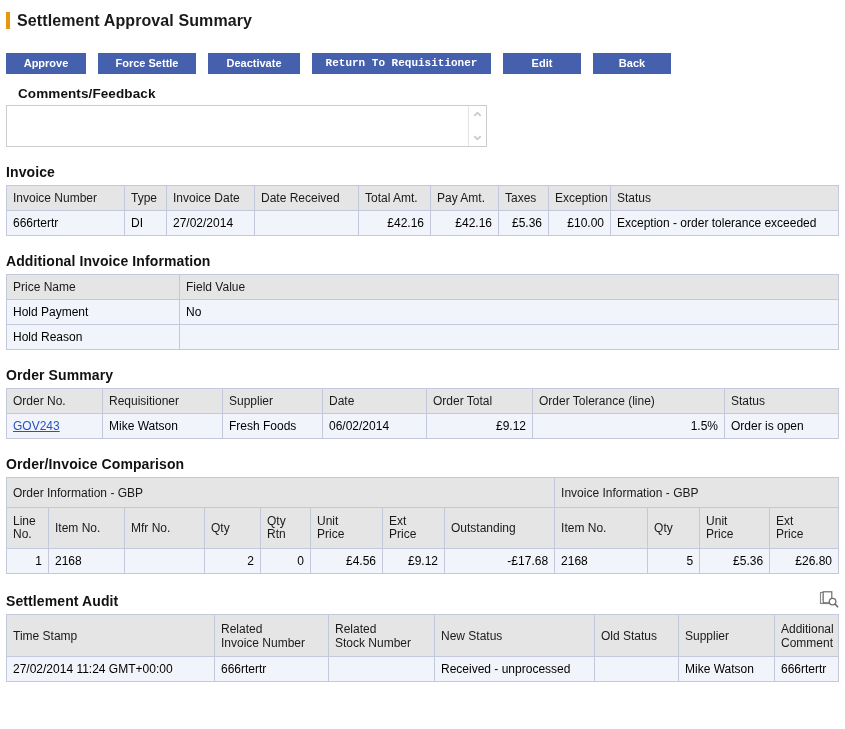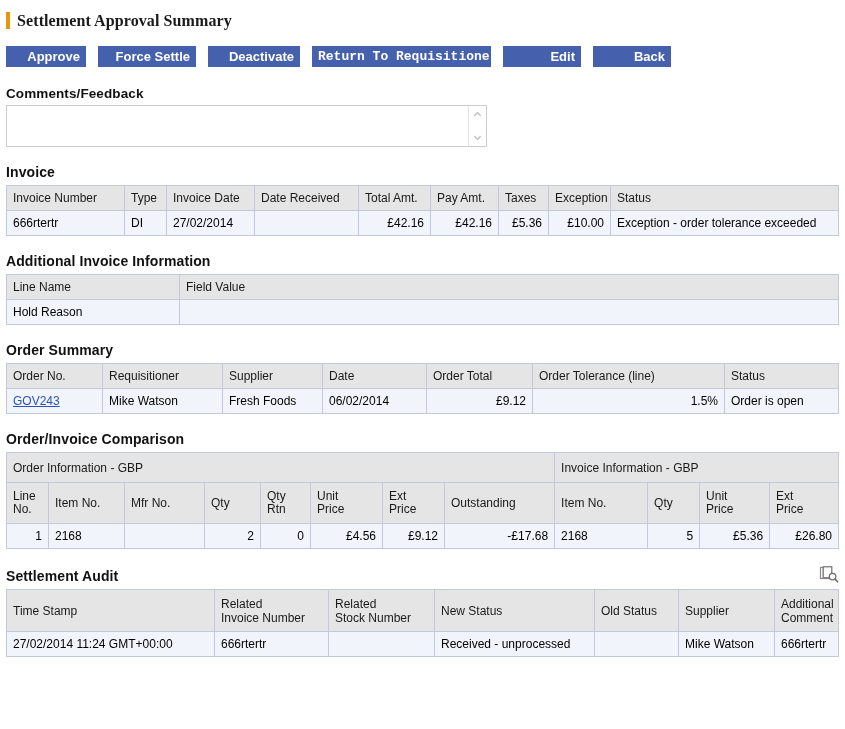--- a/index.html
+++ b/index.html
@@ -34,62 +34,62 @@
     background: #e8960c;
     margin-right: 7px;
     flex: 0 0 auto;
   }
   .page-title {
     font-size: 16px;
     font-weight: bold;
     letter-spacing: 0.1px;
     color: #1a1a1a;
     line-height: 17px;
-    font-family: Liberation Serif, serif;
   }
 
   
   .button-bar {
     display: flex;
     align-items: flex-start;
     margin-top: 14px;
     height: 22px;
   }
   .btn {
     background: #4560ad;
     color: #ffffff;
-    font-size: 13px;
+    font-size: 11px;
     font-weight: bold;
     border: none;
     height: 21px;
     line-height: 21px;
-    text-align: right;
+    text-align: center;
     margin-right: 12px;
     padding: 0 6px;
     box-sizing: border-box;
     cursor: pointer;
     font-family: "Liberation Sans", sans-serif;
     white-space: nowrap;
     display: inline-block;
+    margin-top: 7px;
   }
   .btn:last-child { margin-right: 0; }
   .btn-approve      { width: 80px; }
   .btn-force        { width: 98px; }
   .btn-deactivate   { width: 92px; }
   .btn-return-req   { width: 179px; font-family: Liberation Mono, monospace; }
   .btn-return-inv   { width: 145px; }
   .btn-edit         { width: 78px; }
   .btn-back         { width: 78px; }
 
   
   .section-label {
     font-size: 13.5px;
     font-weight: bold;
     color: #111111;
-    margin: 18px 0 4px 0;
+    margin: 18px 0 4px 12px;
     letter-spacing: 0.1px;
   }
   .comments-wrap {
     position: relative;
     width: 481px;
     height: 42px;
     border: 1px solid #cccccc;
     background: #ffffff;
     box-sizing: border-box;
   }
@@ -280,25 +280,29 @@
   </table>
 
   <h2 class="sect">Additional Invoice Information</h2>
   <table class="grid">
     <colgroup>
         <col style="width:173px">
         <col>
       </colgroup>
     <thead>
       <tr>
-        <th>Line Name</th>
+        <th>Price Name</th>
         <th>Field Value</th>
       </tr>
     </thead>
     <tbody>
+      <tr>
+        <td>Hold Payment</td>
+        <td>No</td>
+      </tr>
       <tr>
         <td>Hold Reason</td>
         <td></td>
       </tr>
     </tbody>
   </table>
 
   <h2 class="sect">Order Summary</h2>
   <table class="grid">
     <colgroup>

